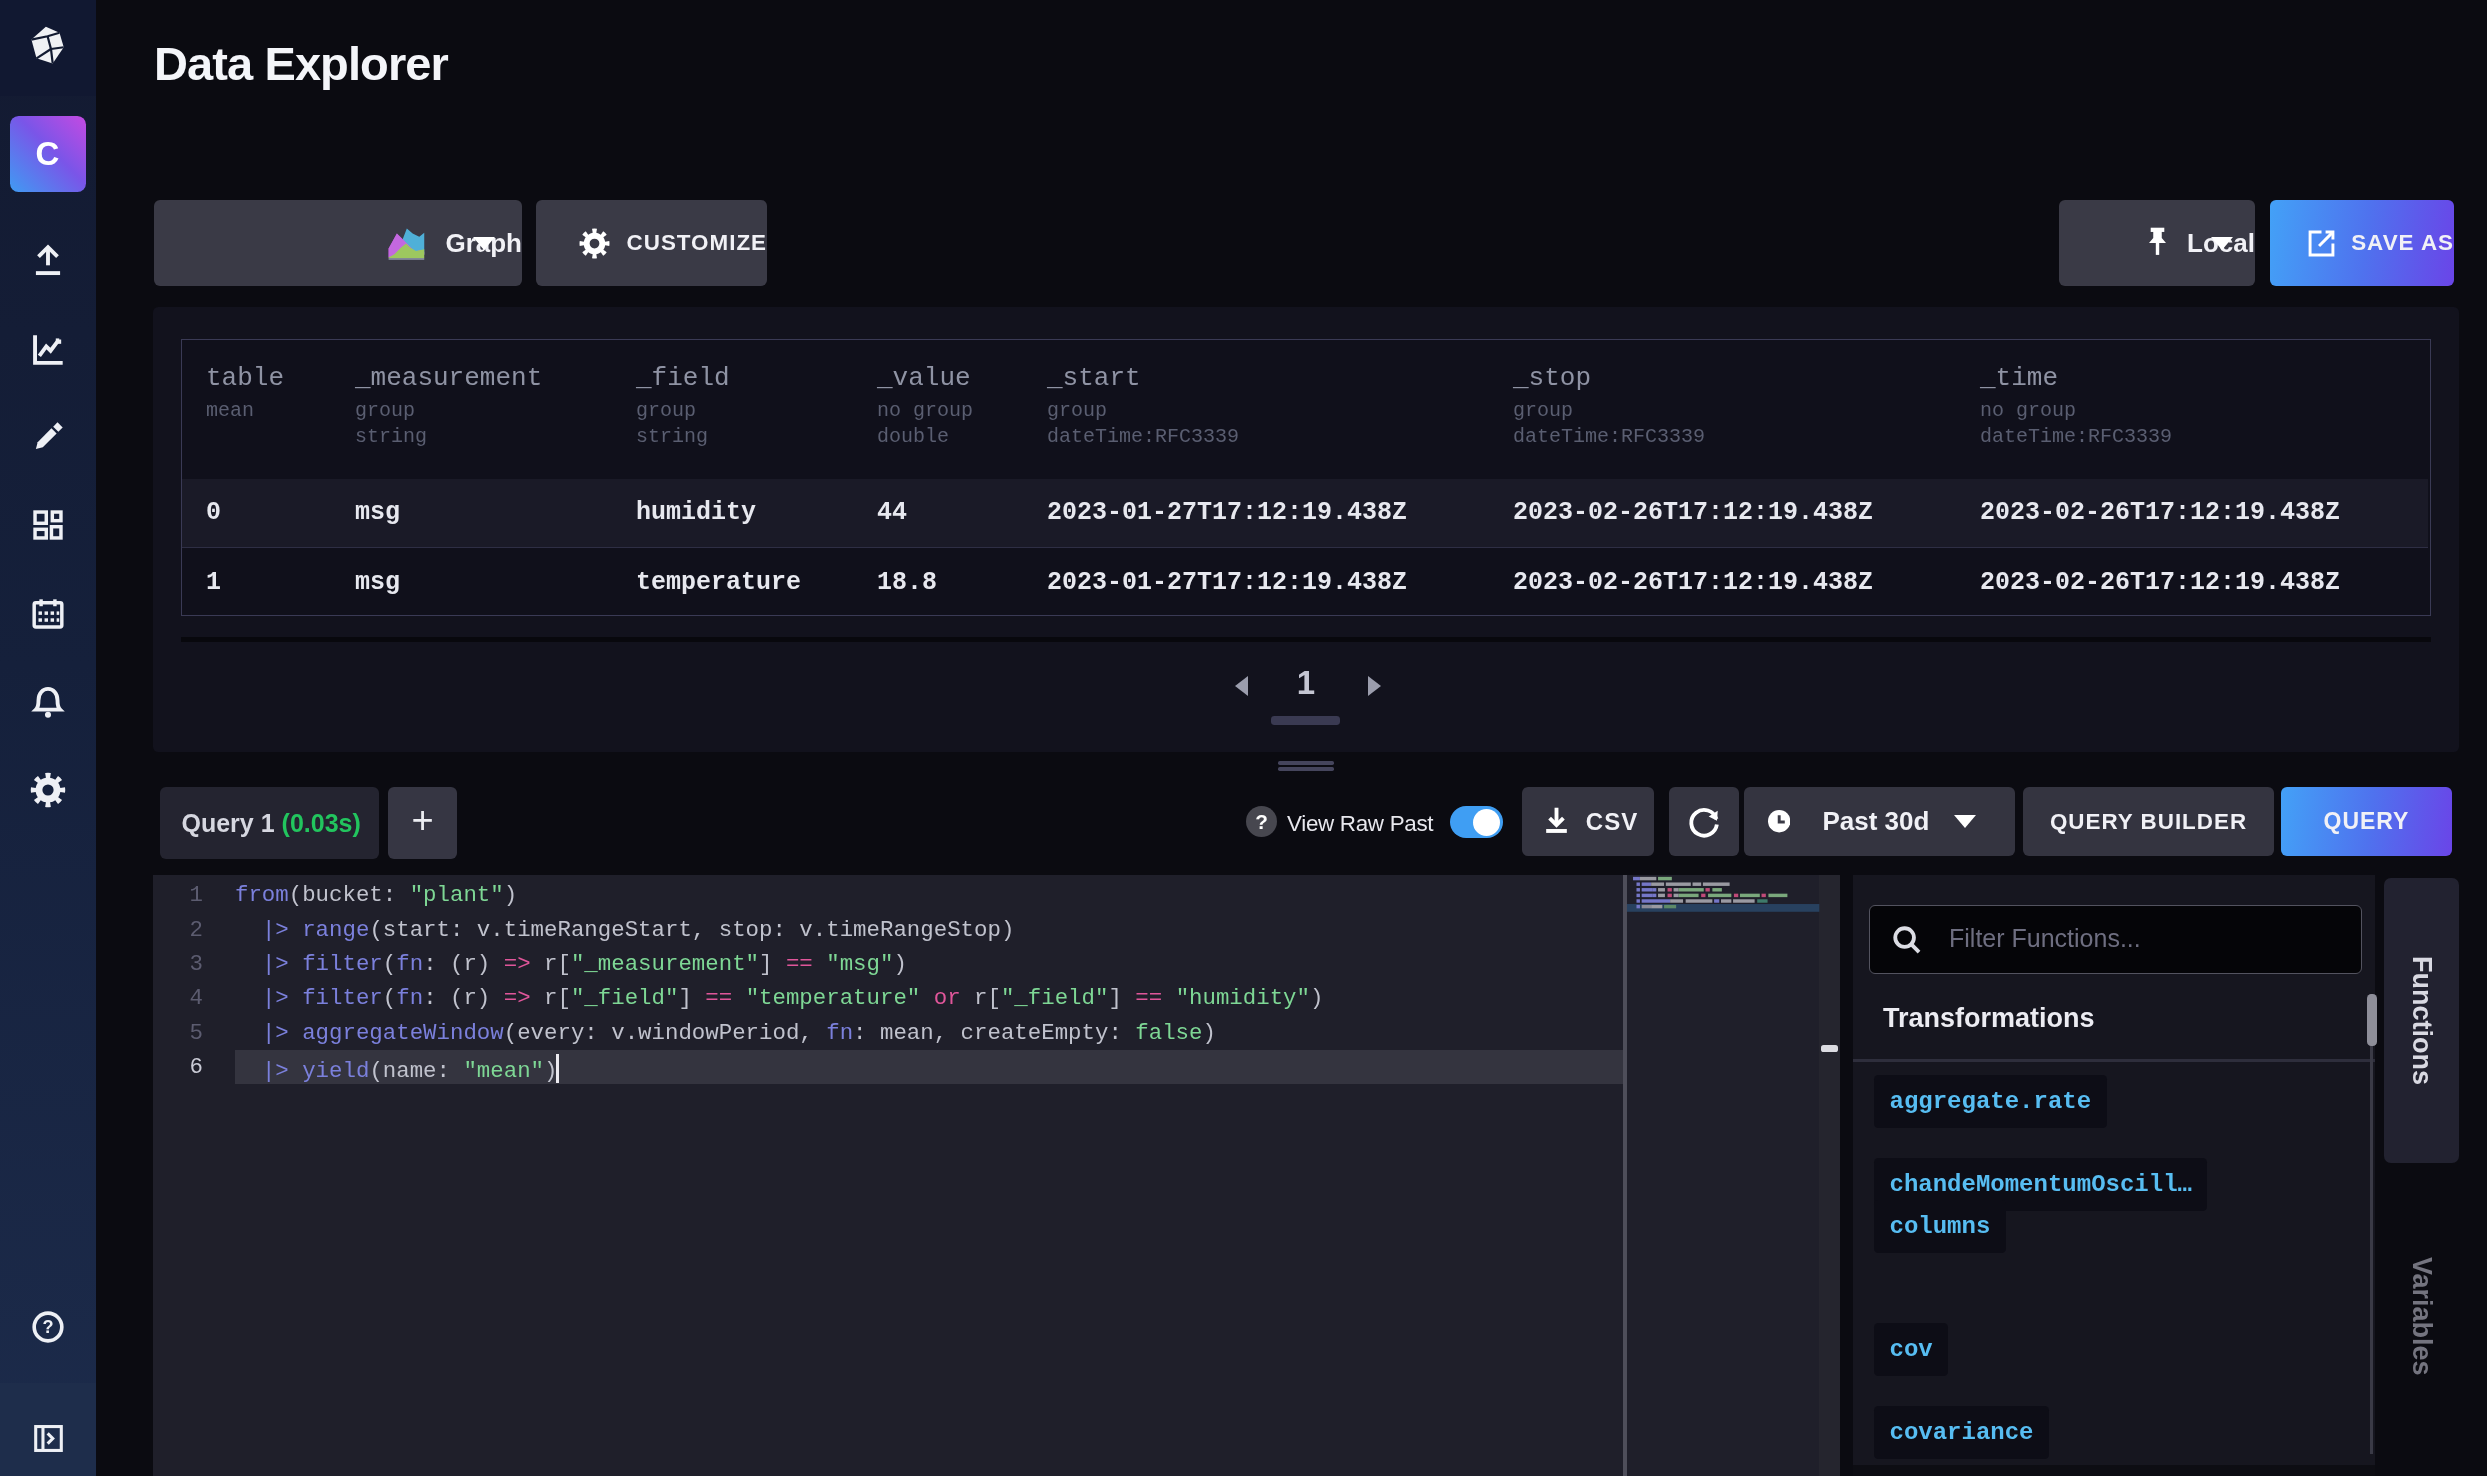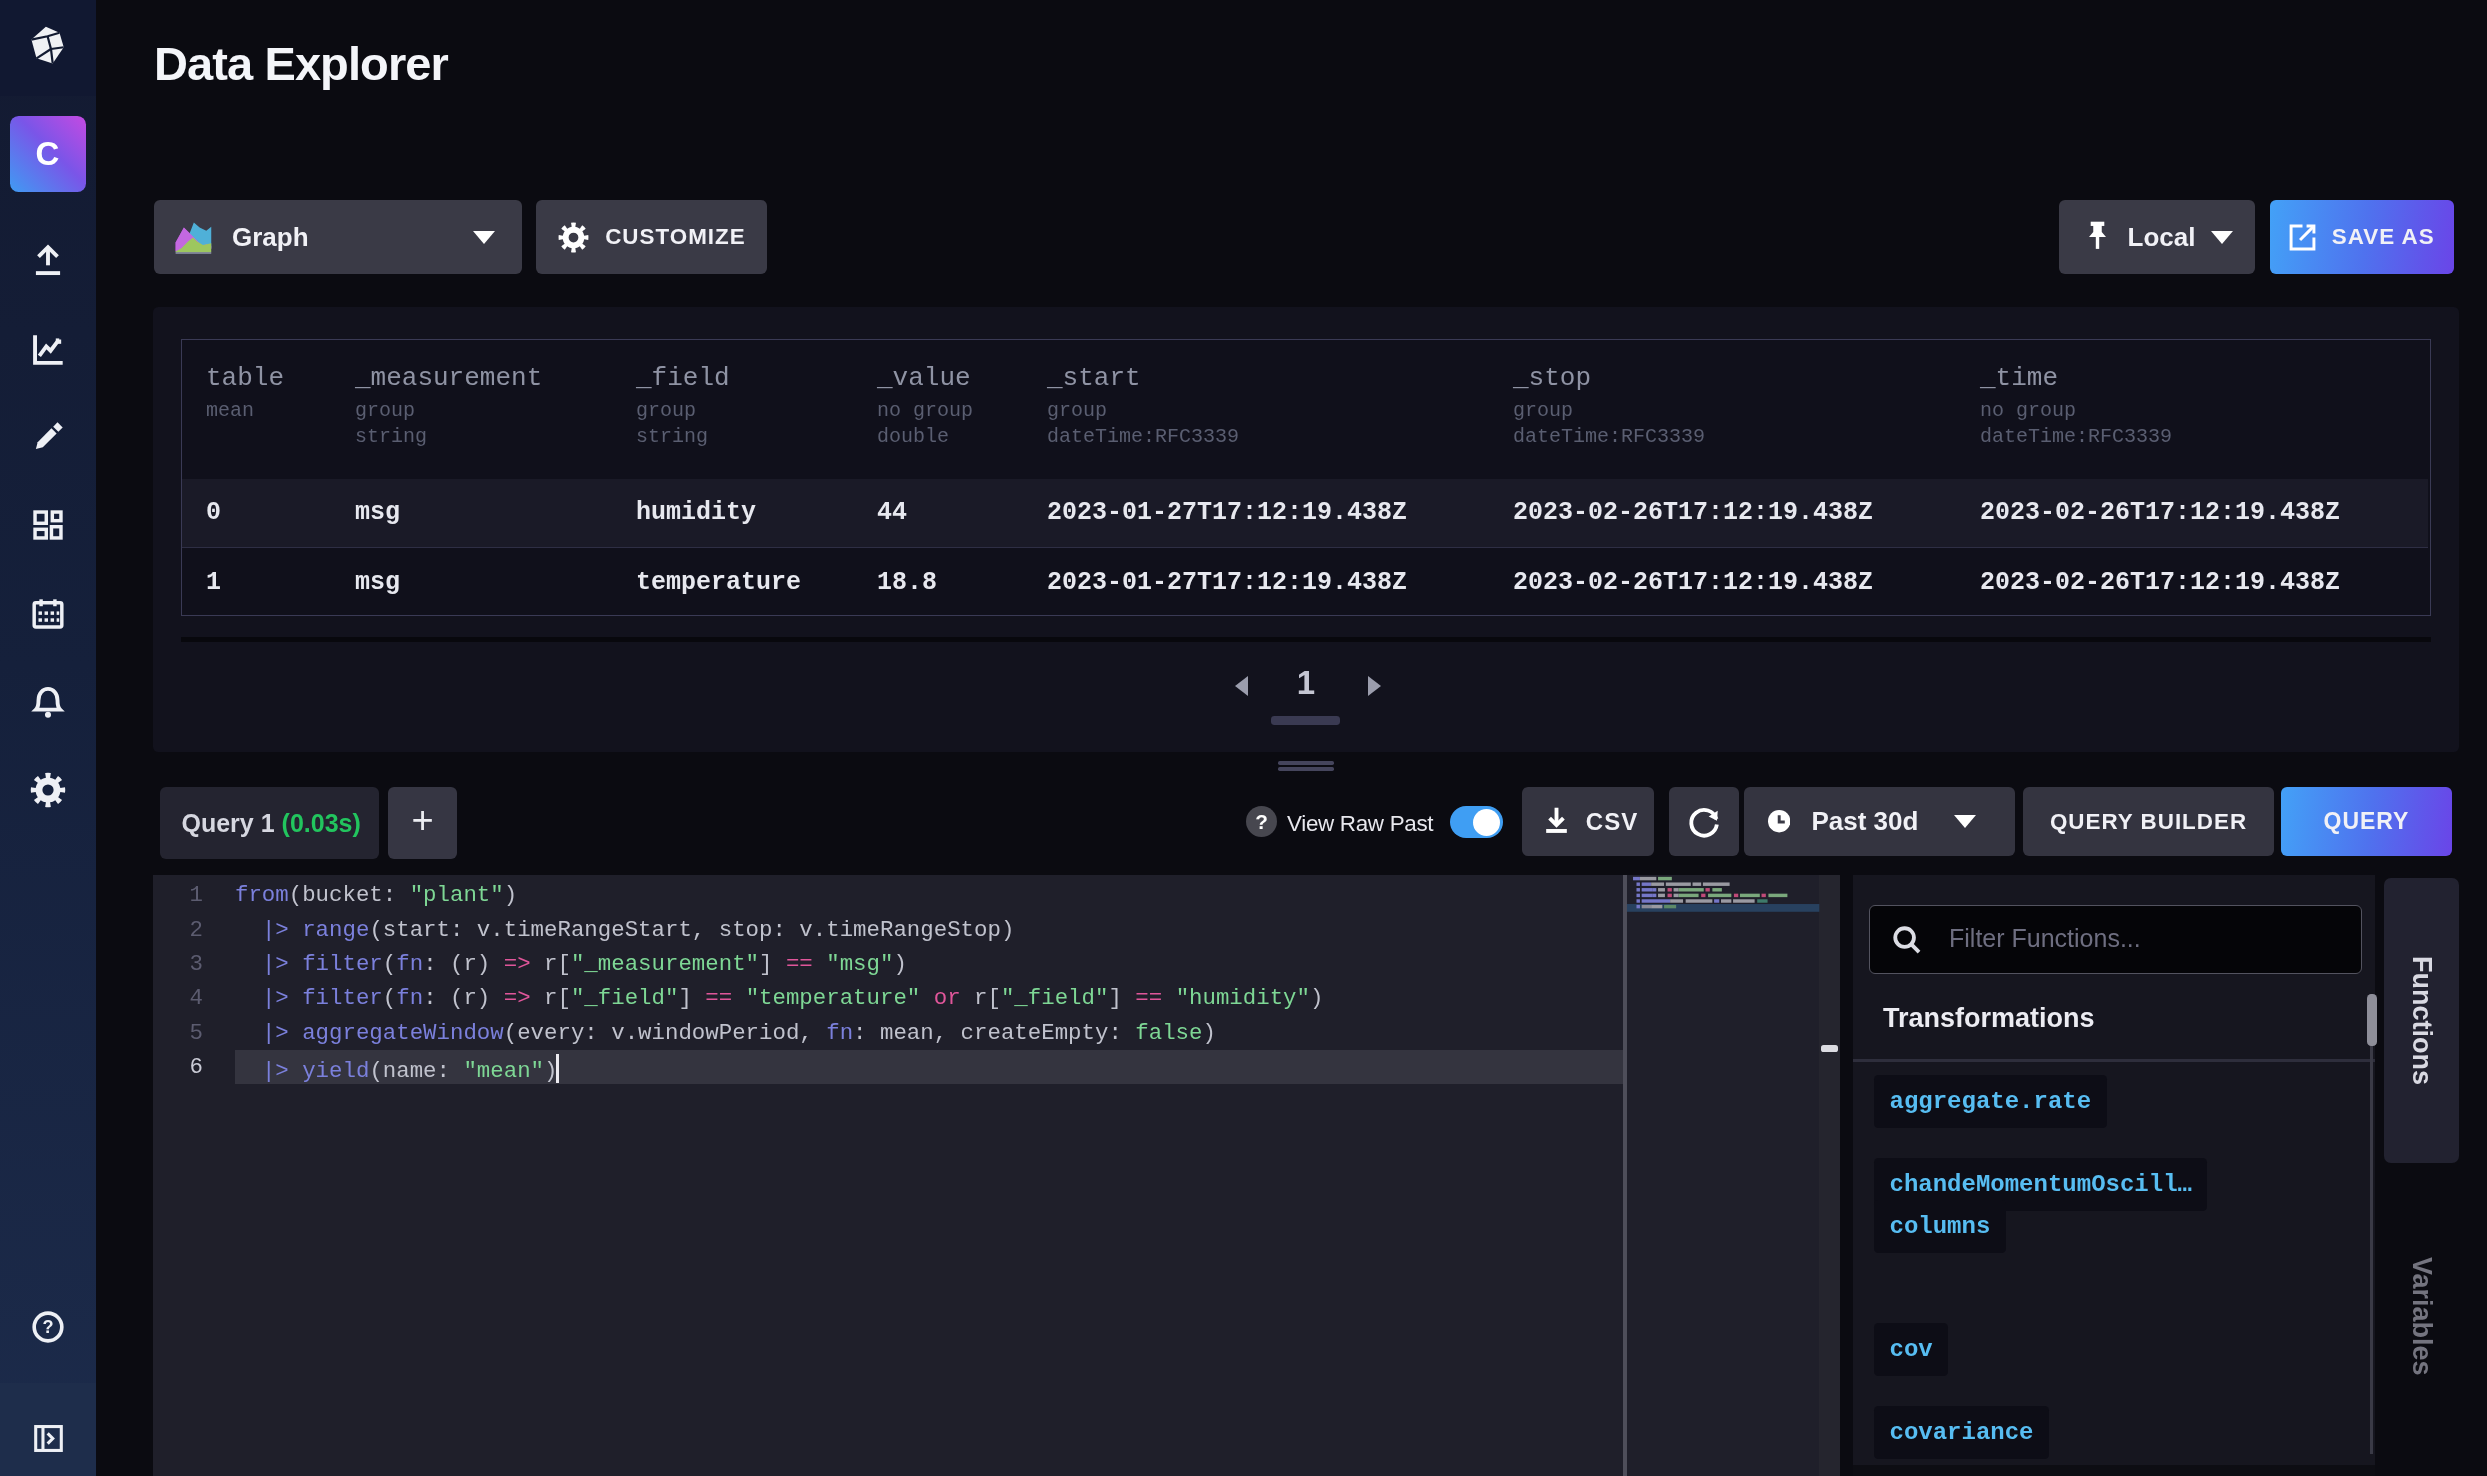--- a/index.html
+++ b/index.html
@@ -10,21 +10,21 @@
 #sidebar { position:absolute; left:0; top:0; width:96px; height:1477px;
   background:linear-gradient(180deg,#131a31 0%,#15203b 45%,#1c2b4b 100%); }
 #logoblk { position:absolute; left:0; top:0; width:96px; height:96px; background:#111831; }
 #avatar { position:absolute; left:9.5px; top:116px; width:76px; height:76px; border-radius:8.6px;
   background:linear-gradient(45deg,#3f9bf3 0%,#7a55e8 55%,#c44ae2 100%);
   color:#fff; font-size:33px; font-weight:600; text-align:center; line-height:76px; }
 .sbico { position:absolute; left:29px; width:38px; height:38px; }
 
 #title { position:absolute; left:154px; top:36px; font-size:47px; font-weight:bold; color:#f4f5f9; letter-spacing:-0.9px; }
 
-.btn { position:absolute; height:74px; border-radius:6px; background:#3a3a46; display:flex; align-items:center; color:#f1f1f6; }
+.btn { position:absolute; height:86px; border-radius:6px; background:#3a3a46; display:flex; align-items:center; color:#f1f1f6;justify-content:flex-end; }
 .btn2 { position:absolute; height:69px; border-radius:6px; background:#343440; display:flex; align-items:center; color:#f1f1f6; }
 .btnlabel { font-size:22.4px; font-weight:bold; letter-spacing:1px; white-space:nowrap; }
 .btntext { font-size:26px; font-weight:600; }
 .caret { width:0; height:0; border-left:11.2px solid transparent; border-right:11.2px solid transparent; border-top:13.8px solid #fff; }
 .grad { background:linear-gradient(97deg,#43a1f7 0%,#4f72ee 52%,#6a45e8 100%); }
 
 #panel { position:absolute; left:153px; top:307px; width:2306px; height:445px; background:#12121d; border-radius:5.2px; }
 #tblbg { position:absolute; left:181px; top:339px; width:2250px; height:277px; background:#10101b; }
 #tbl { position:absolute; left:181px; top:339px; width:2250px; height:277px; border:1.7px solid #3a3a55; }
 .hcell { position:absolute; top:363px; font-family:"Liberation Mono",monospace; font-size:26px; font-weight:500; color:#8f93a4; }
@@ -273,21 +273,21 @@
       <path d="M35.5 17.5 A15 15 0 1 0 36 24"></path>
     </g>
     <polygon points="37,8 36.2,19.5 26.5,14.5" fill="#fff"></polygon>
   </svg>
 </div>
 <div class="btn2" style="left:1744px; top:787px; width:271px;">
   <svg style="margin-left:24px; flex-shrink:0" width="22.4" height="22.4" viewBox="0 0 26 26">
     <circle cx="13" cy="13" r="13" fill="#fff"></circle>
     <polyline points="13,6 13,14 19.5,14" fill="none" stroke="#3a3a46" stroke-width="3.4"></polyline>
   </svg>
-  <span class="btntext" style="margin-left:21px; font-weight:bold;">Past 30d</span>
+  <span class="btntext" style="margin-left:32px; font-weight:bold;">Past 30d</span>
   <span class="caret" style="position:absolute; right:39px;"></span>
 </div>
 <div class="btn2" style="left:2023px; top:787px; width:251px; justify-content:center;">
   <span class="btnlabel">QUERY BUILDER</span>
 </div>
 <div class="btn grad" style="left:2281px; top:787px; width:171px; height:69px; justify-content:center;">
   <span class="btnlabel" style="font-size:23px">QUERY</span>
 </div>
 
 <div id="editor"></div>

